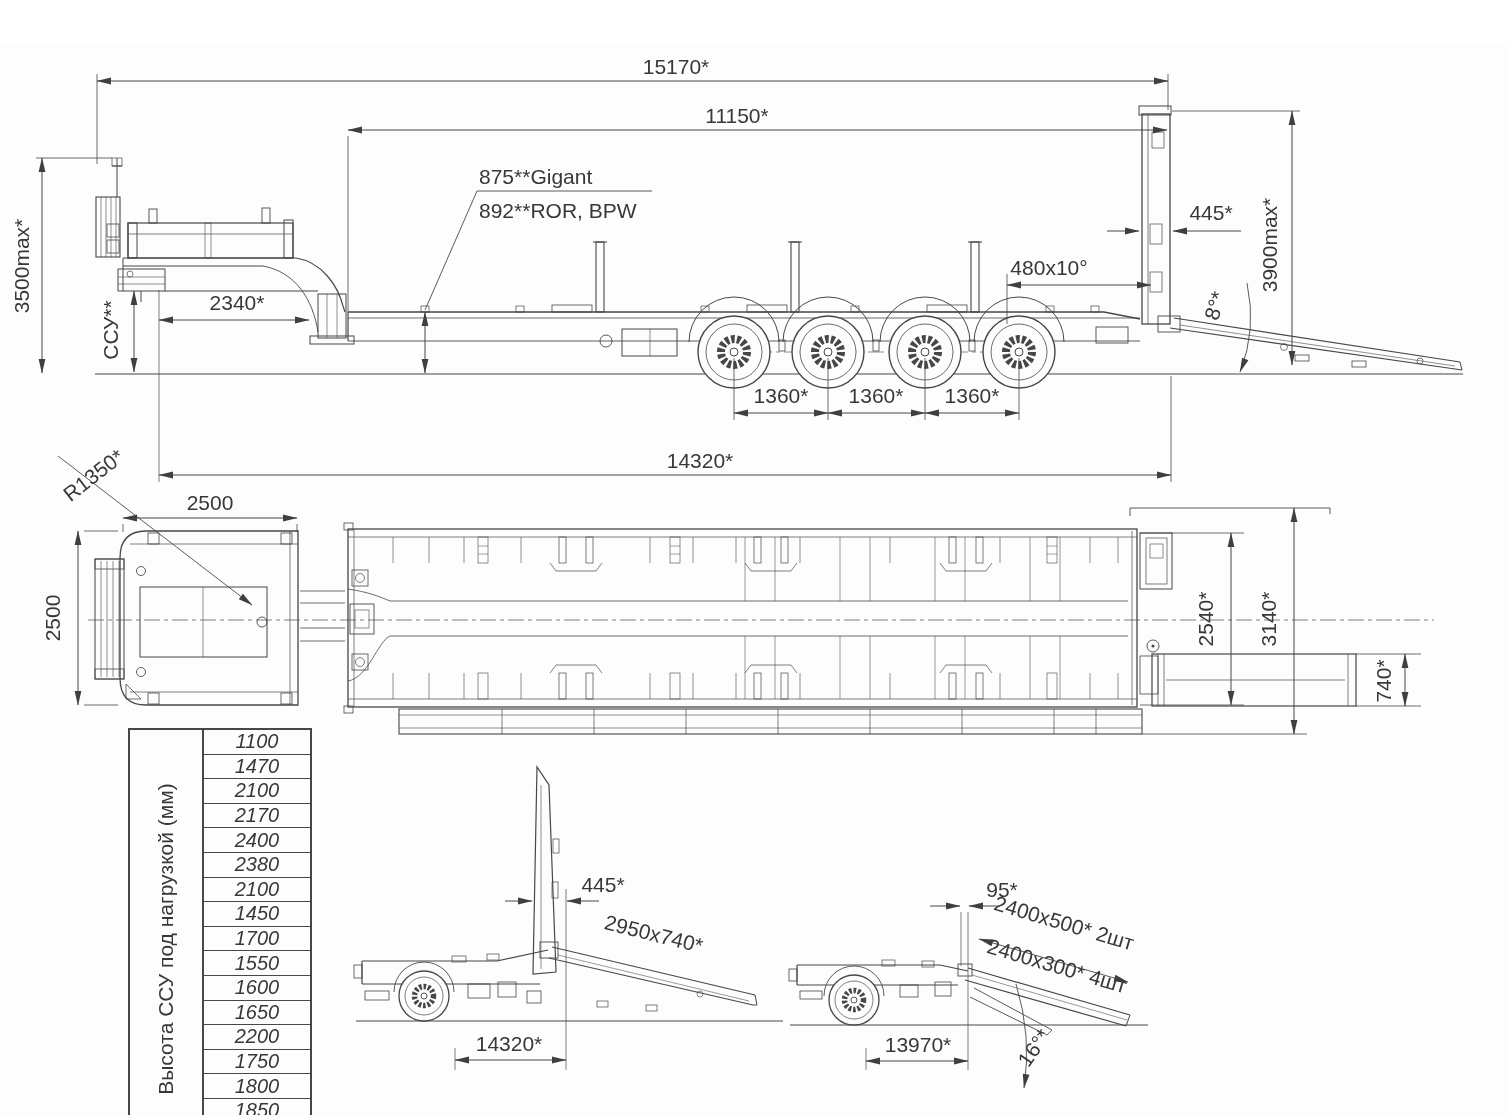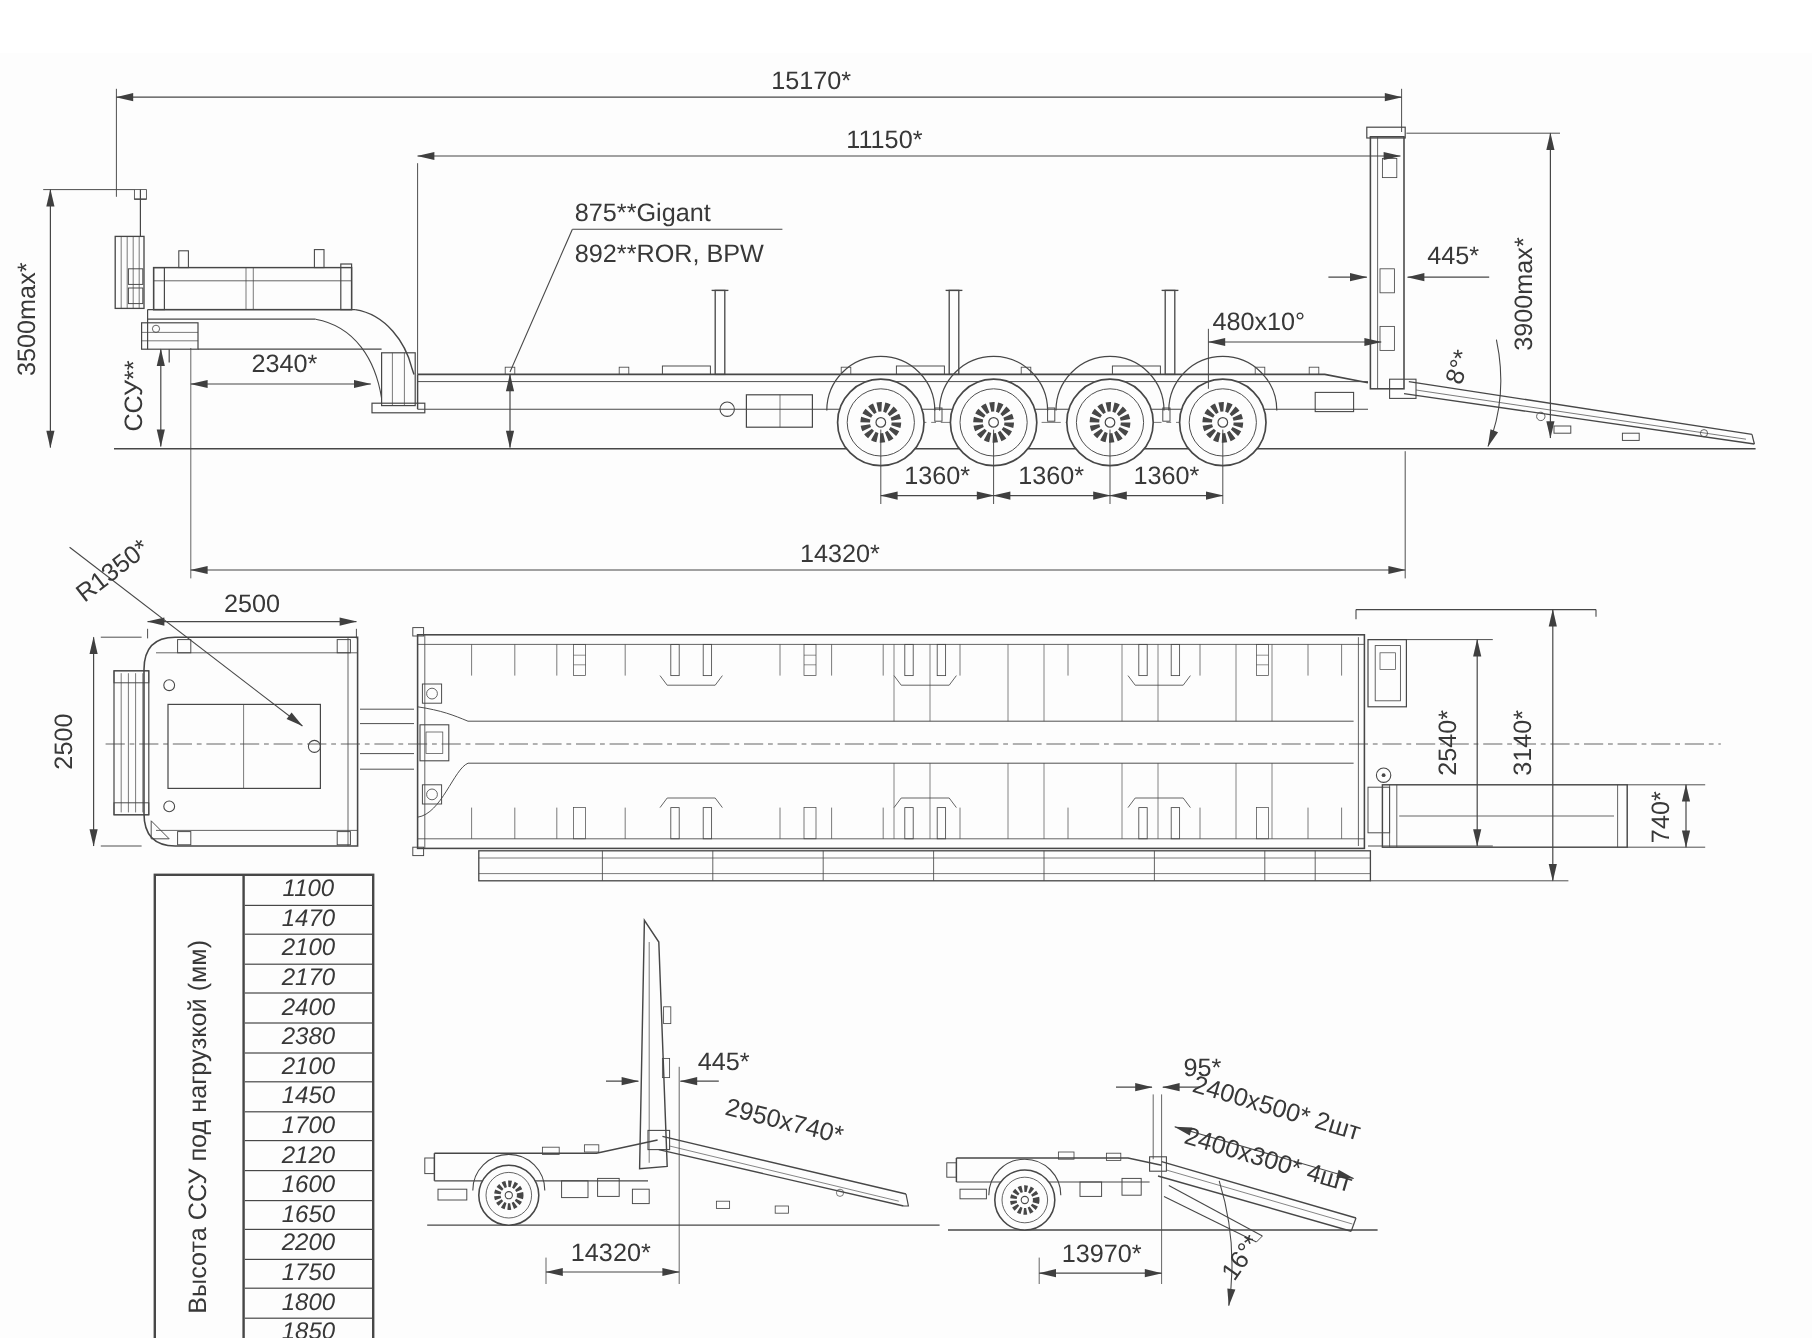--- a/index.html
+++ b/index.html
@@ -409,21 +409,21 @@
     <div class="ssu-vals">
         <div class="trow">1100</div>
         <div class="trow">1470</div>
         <div class="trow">2100</div>
         <div class="trow">2170</div>
         <div class="trow">2400</div>
         <div class="trow">2380</div>
         <div class="trow">2100</div>
         <div class="trow">1450</div>
         <div class="trow">1700</div>
-        <div class="trow">2120</div>
+        <div class="trow">1550</div>
         <div class="trow">1600</div>
         <div class="trow">1650</div>
         <div class="trow">2200</div>
         <div class="trow">1750</div>
         <div class="trow">1800</div>
         <div class="trow">1850</div>
         <div class="trow">1900</div>
       </div>
   </div>
 </div>

